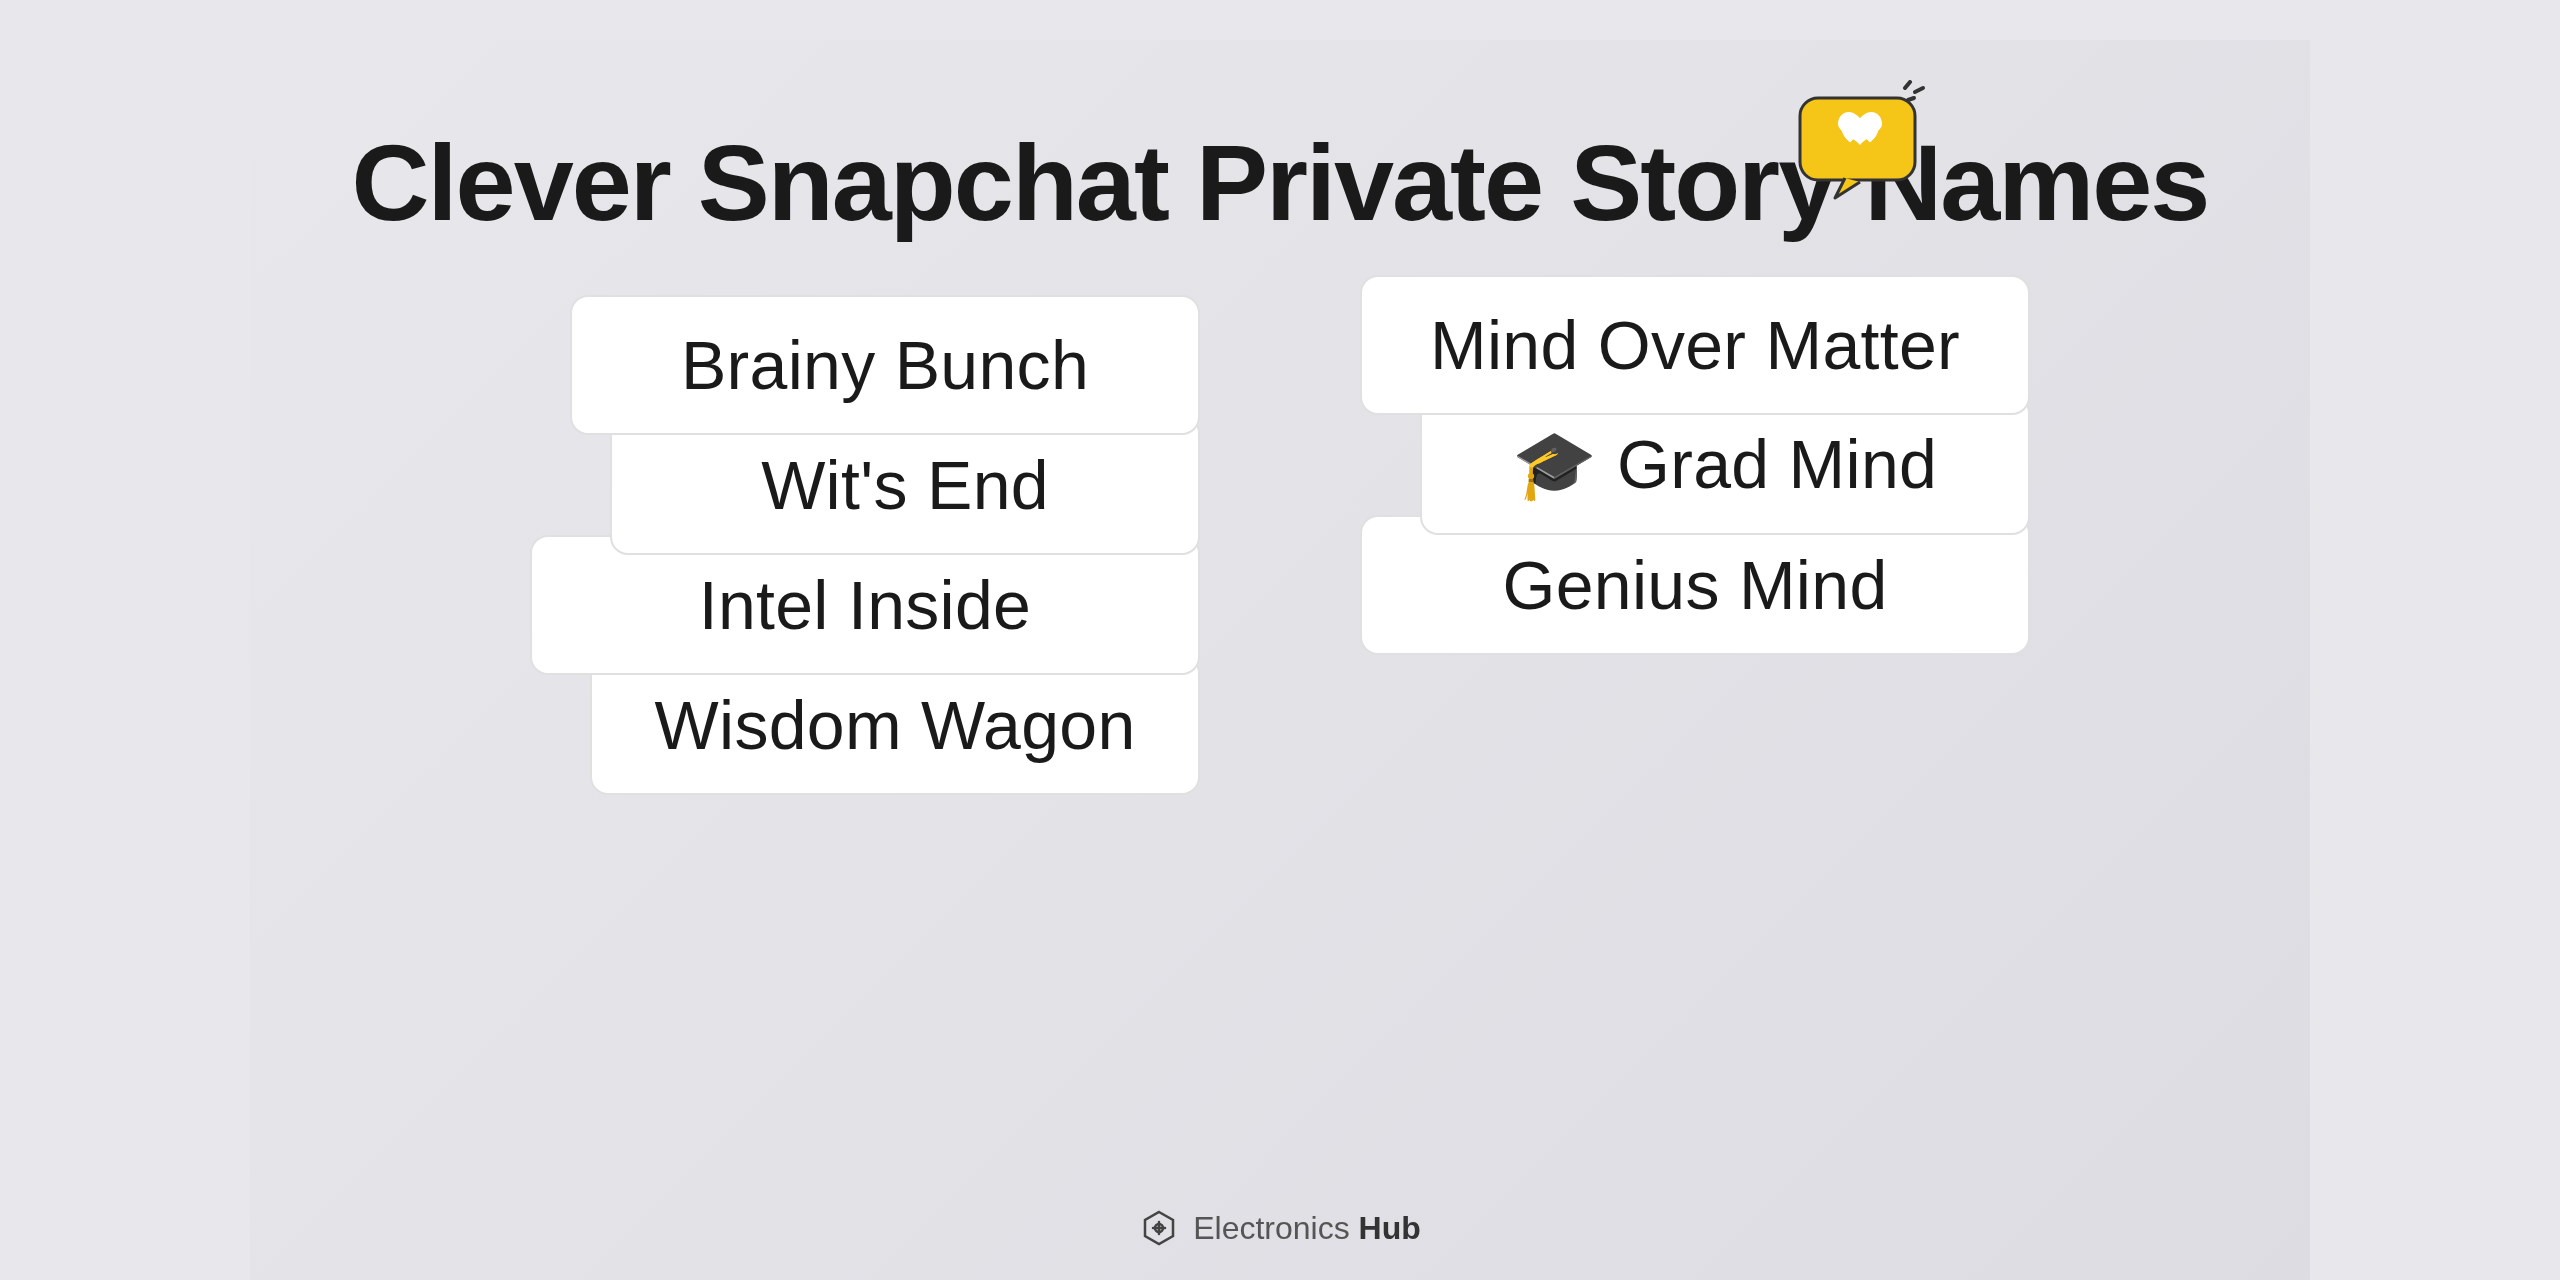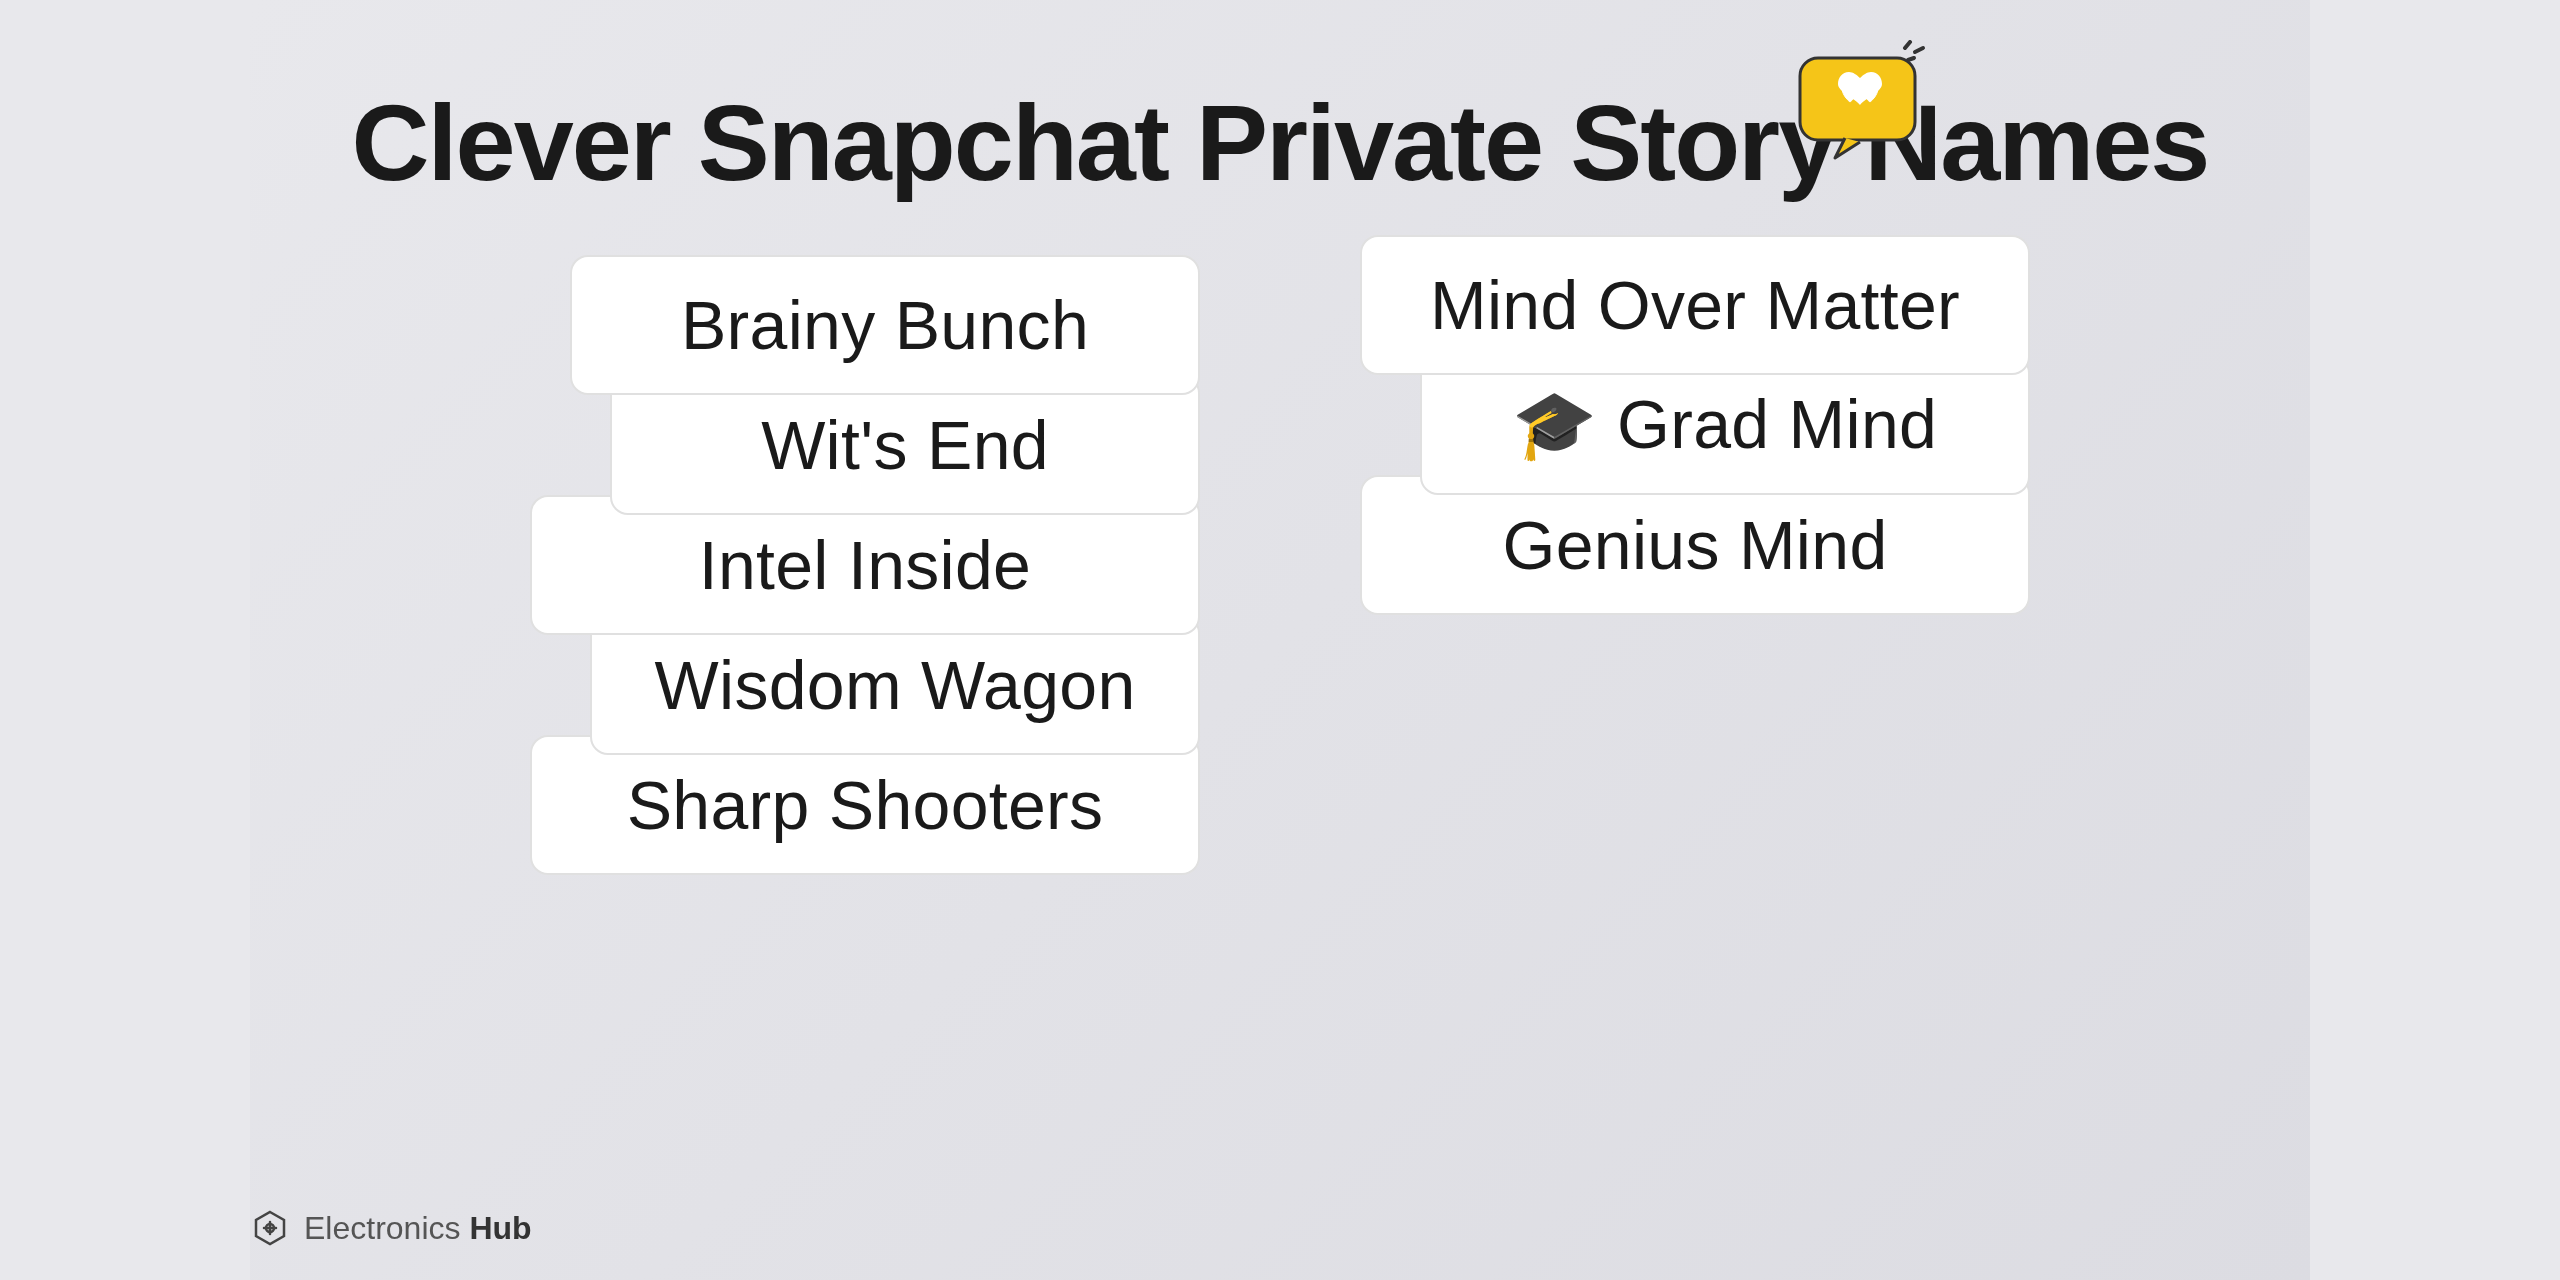--- a/index.html
+++ b/index.html
@@ -15,21 +15,23 @@
       justify-content: flex-start;
       overflow: hidden;
     }
 
     .page-wrapper {
       width: 2060px;
       height: 1280px;
       background: linear-gradient(135deg, #e8e8ec 0%, #dcdce2 100%);
       display: flex;
       flex-direction: column;
-      position: relative;
+      align-items: center;
+      position: relative;
+      margin-top: 40px;
     }
 
     
     .header-area {
       position: relative;
       width: 100%;
       display: flex;
       justify-content: center;
       align-items: center;
       padding-top: 80px;
@@ -174,23 +176,20 @@
       </div>
 
       <div class="story-card card-3">
         <span>Intel Inside</span>
       </div>
 
       <div class="story-card card-4">
         <span>Wisdom Wagon</span>
       </div>
 
-      <div class="story-card card-5">
-        <span>Sharp Shooters</span>
-      </div>
 
     </div>
 
     <div class="column right-col">
 
 
 
       <div class="story-card card-3">
         <span>Mind Over Matter</span>
       </div>

